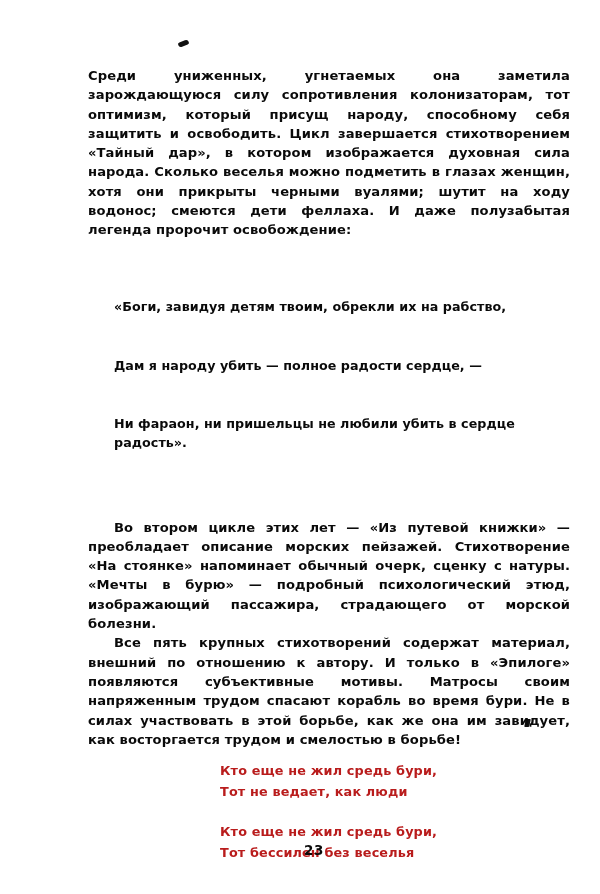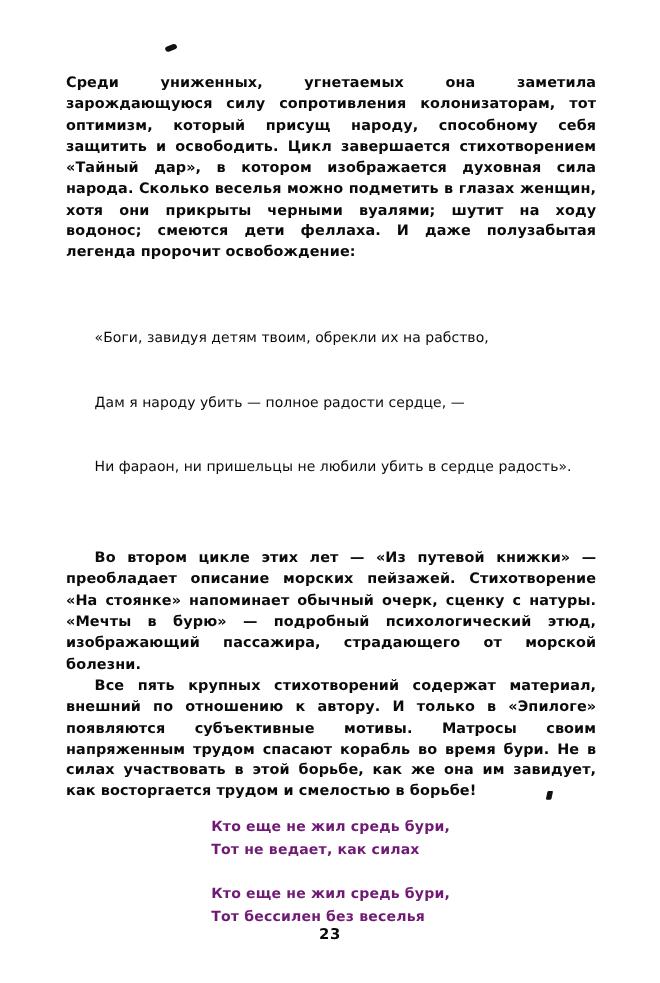--- a/index.html
+++ b/index.html
@@ -13,20 +13,21 @@
     height: 894px;
     position: relative;
     font-family: "Liberation Serif", "DejaVu Serif", serif;
     overflow: hidden;
   }
 
   .page {
     position: absolute;
     inset: 0;
     background: #ffffff;
+    margin-left: 28px;
   }
 
   
   .speck {
     position: absolute;
     background: #111111;
     pointer-events: none;
   }
   .speck-top {
     left: 150px;
@@ -74,38 +75,38 @@
 
   .gap-sm { height: 11px; }
   .gap-md { height: 19px; }
   .gap-lg { height: 26px; }
 
   
   .verse-quote {
     margin: 0;
     padding-left: 26px;
     font-family: "DejaVu Sans", "Liberation Sans", sans-serif;
-    font-weight: normal;
+    font-weight: bold;
     font-size: 12.7px;
     line-height: 19.4px;
     color: #0a0a0a;
     letter-spacing: 0.05px;
     white-space: pre-wrap;
   }
   .verse-quote .vline { display: block; }
 
   
   .stanza {
     margin: 0;
     padding-left: 132px;
     font-family: "DejaVu Sans", "Liberation Sans", sans-serif;
     font-weight: bold;
     font-size: 12.8px;
     line-height: 21px;
-    color: #701a75;
+    color: #b91c1c;
     letter-spacing: 0.15px;
   }
   .stanza .vline { display: block; white-space: pre; }
 
   .stanza-gap { height: 19px; }
 
   
   .folio {
     position: absolute;
     left: 0;
@@ -142,21 +143,21 @@
     <div class="gap-lg"></div>
 
     <p class="para indent">Во втором цикле этих лет — «Из путевой книжки» — преобладает описание морских пейзажей. Стихотворение «На стоянке» напоминает обычный очерк, сценку с натуры. «Мечты в бурю» — подробный психологический этюд, изображающий пассажира, страдающего от морской болезни.</p>
 
     <p class="para indent">Все пять крупных стихотворений содержат материал, внешний по отношению к автору. И только в «Эпилоге» появляются субъективные мотивы. Матросы своим напряженным трудом спасают корабль во время бури. Не в силах участвовать в этой борьбе, как же она им завидует, как восторгается трудом и смелостью в борьбе!</p>
 
     <div class="gap-sm"></div>
 
     <div class="stanza">
       <span class="vline">Кто еще не жил средь бури,</span>
-      <span class="vline">Тот не ведает, как силах</span>
+      <span class="vline">Тот не ведает, как люди</span>
     </div>
 
     <div class="stanza-gap"></div>
 
     <div class="stanza">
       <span class="vline">Кто еще не жил средь бури,</span>
       <span class="vline">Тот бессилен без веселья</span>
 
     </div>
 

